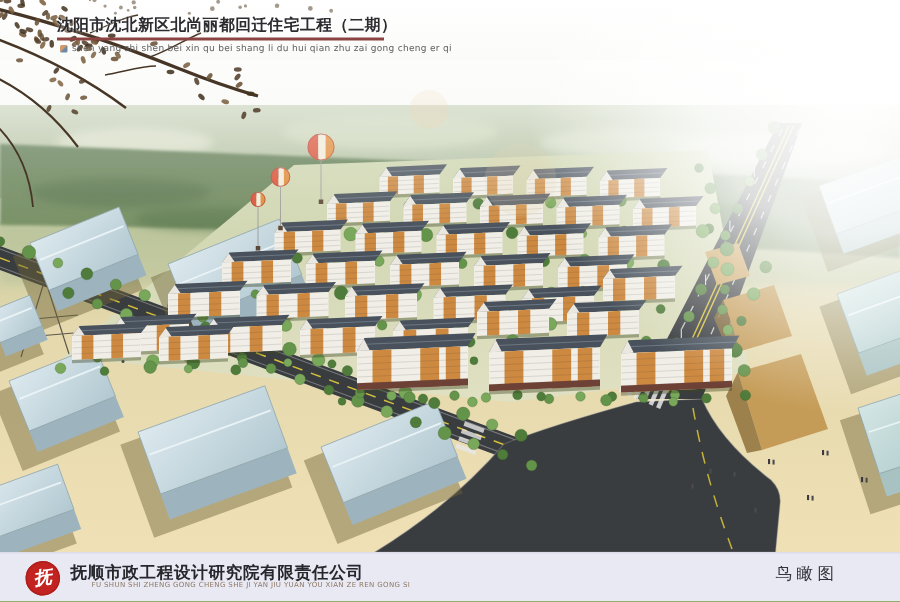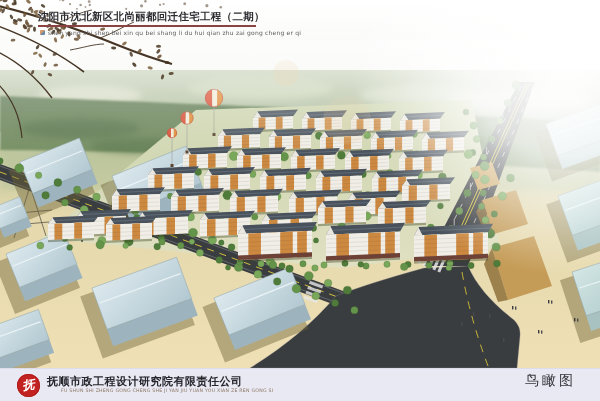--- a/index.html
+++ b/index.html
@@ -18,21 +18,21 @@
   .footer{position:absolute;left:0;right:0;bottom:0;height:33px;background:#e9e9f4;z-index:5;
           display:flex;align-items:center;padding-left:17px;box-sizing:border-box;
           border-top:1px solid #dcdcea;}
   .logo{width:23px;height:23px;border-radius:50%;background:#c32320;color:#fff;flex:0 0 auto;
         display:flex;align-items:center;justify-content:center;font-size:12px;font-weight:bold;
         font-style:italic;transform:rotate(-8deg);box-shadow:0 0 0 1px #b01e1b inset;}
   .company-block{margin-left:7px;line-height:1;}
   .company{font-size:11px;font-weight:bold;color:#26262c;letter-spacing:.5px;white-space:nowrap;}
   .company-pinyin{font-size:6px;color:#8d7864;letter-spacing:.3px;white-space:nowrap;
                   transform:scale(.78);transform-origin:left top;margin-left:14px;margin-top:1px;}
-  .view-label{position:absolute;right:24px;bottom:11px;z-index:5;font-size:14px;color:#35353b;
+  .view-label{position:absolute;right:41px;bottom:11px;z-index:5;font-size:11px;color:#35353b;
               letter-spacing:3px;white-space:nowrap;}
 </style>
 </head>
 <body>
 
 <div class="poster">
 
   <svg width="600" height="401" viewBox="0 0 600 401">
     <defs>
       <linearGradient id="sky" x1="0" y1="0" x2="0" y2="1">

